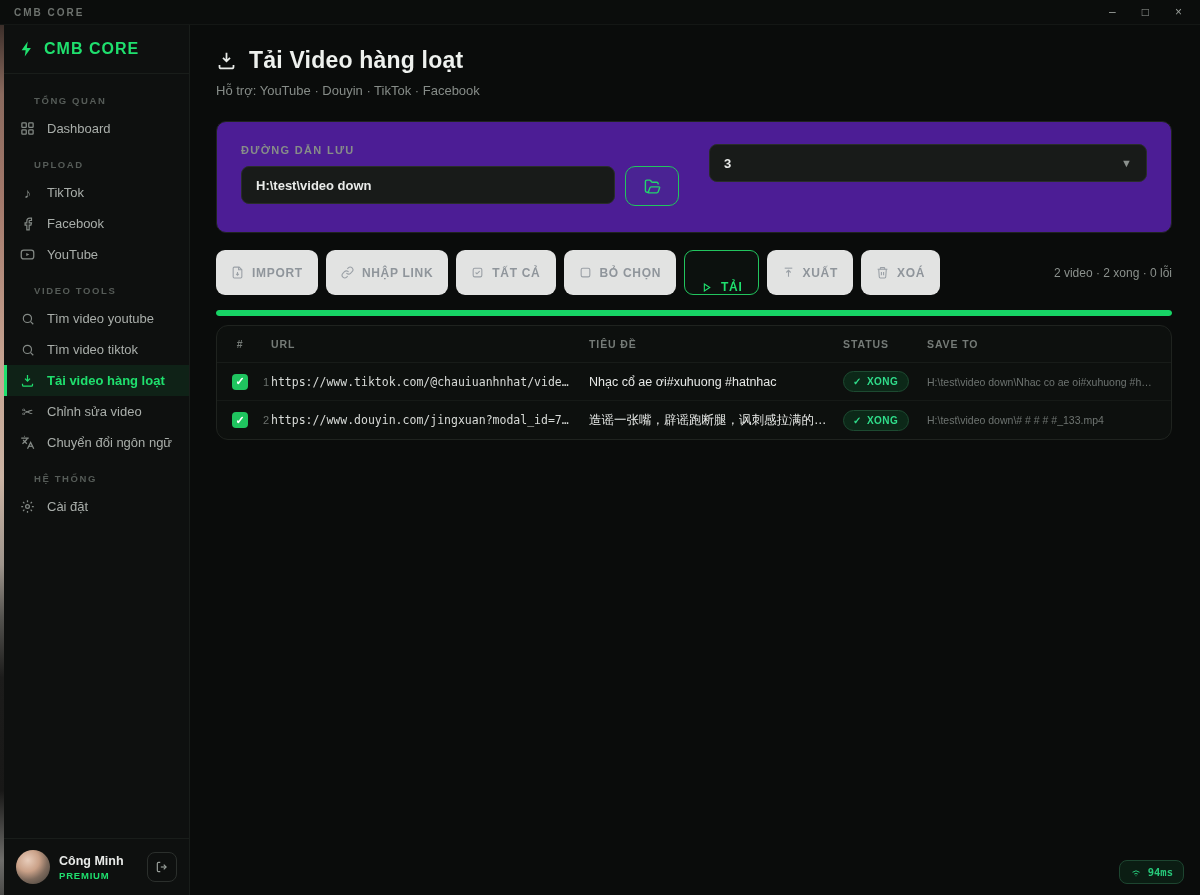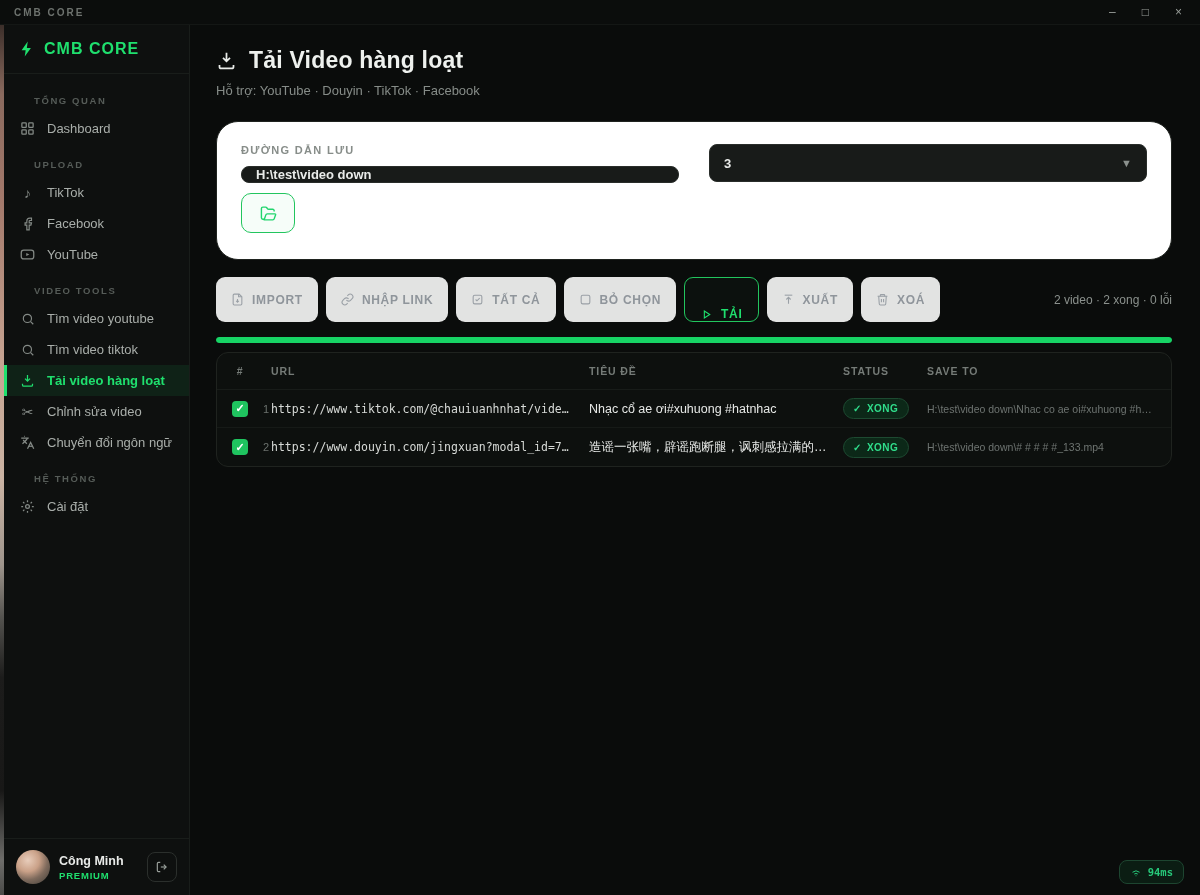--- a/index.html
+++ b/index.html
@@ -36,23 +36,23 @@
   .user-plan { font-size:9.5px; font-weight:800; letter-spacing:0.8px; color:#1fe06e; margin-top:2px; }
   .logout-btn { width:30px; height:30px; border:1px solid #2b2f2c; border-radius:8px; background:transparent; display:flex; align-items:center; justify-content:center; color:#9aa09b; cursor:pointer; }
 
   
   .main { flex:1; background:#0a0c0b; padding:22px 28px 0 26px; position:relative; min-width:0; }
   .page-title-row { display:flex; align-items:center; gap:12px; }
   .page-title-row .hico { color:#e9ece9; display:flex; }
   .page-title { font-size:23px; font-weight:800; color:#eef1ee; letter-spacing:0.2px; }
   .page-subtitle { margin-top:9px; font-size:13px; color:#868c88; }
 
-  .form-card { margin-top:23px; background:#ffffff; border:1px solid #1f231f; border-radius:22px; padding:22px 24px 26px; display:grid; grid-template-columns:1fr 1fr; column-gap:30px; }
+  .form-card { margin-top:23px; background:#4c1d95; border:1px solid #1f231f; border-radius:10px; padding:22px 24px 26px; display:grid; grid-template-columns:1fr 1fr; column-gap:30px; }
   .field-label { font-size:11px; font-weight:700; letter-spacing:1.3px; color:#878d89; margin-bottom:10px; }
-  .path-row { display:flex; gap:10px;flex-direction:column; }
+  .path-row { display:flex; gap:10px; }
   .text-input { flex:1; height:38px; background:#181b19; border:1px solid #292d2a; border-radius:8px; padding:0 14px; color:#e9ebe9; font-weight:700; font-size:13px; outline:none; font-family:"Liberation Sans",sans-serif; }
   .folder-btn { width:54px; height:40px; border:1px solid #22c55e; border-radius:10px; background:rgba(34,197,94,0.04); color:#22d56e; display:flex; align-items:center; justify-content:center; cursor:pointer; }
   .select-box { height:38px; background:#181b19; border:1px solid #292d2a; border-radius:8px; padding:0 14px; display:flex; align-items:center; justify-content:space-between; color:#e9ebe9; font-weight:700; font-size:13px; cursor:pointer; }
   .caret { color:#8b918d; font-size:11px; }
 
   .toolbar { margin-top:17px; display:flex; align-items:center; gap:8px; }
   .tb-btn { display:flex; align-items:center; gap:8px; background:#e2e3e2; color:#8f959b; font-weight:800; font-size:12px; letter-spacing:0.7px; border:none; border-radius:9px; padding:0 15px; height:45px; cursor:pointer; font-family:"Liberation Sans",sans-serif; }
   .tb-btn .bico { display:flex; color:#9aa0a6; }
   .tb-btn.primary { background:#0c110e; border:1px solid #22c55e; color:#1fe06e;align-items:flex-end; }
   .tb-btn.primary .bico { color:#1fe06e; }

